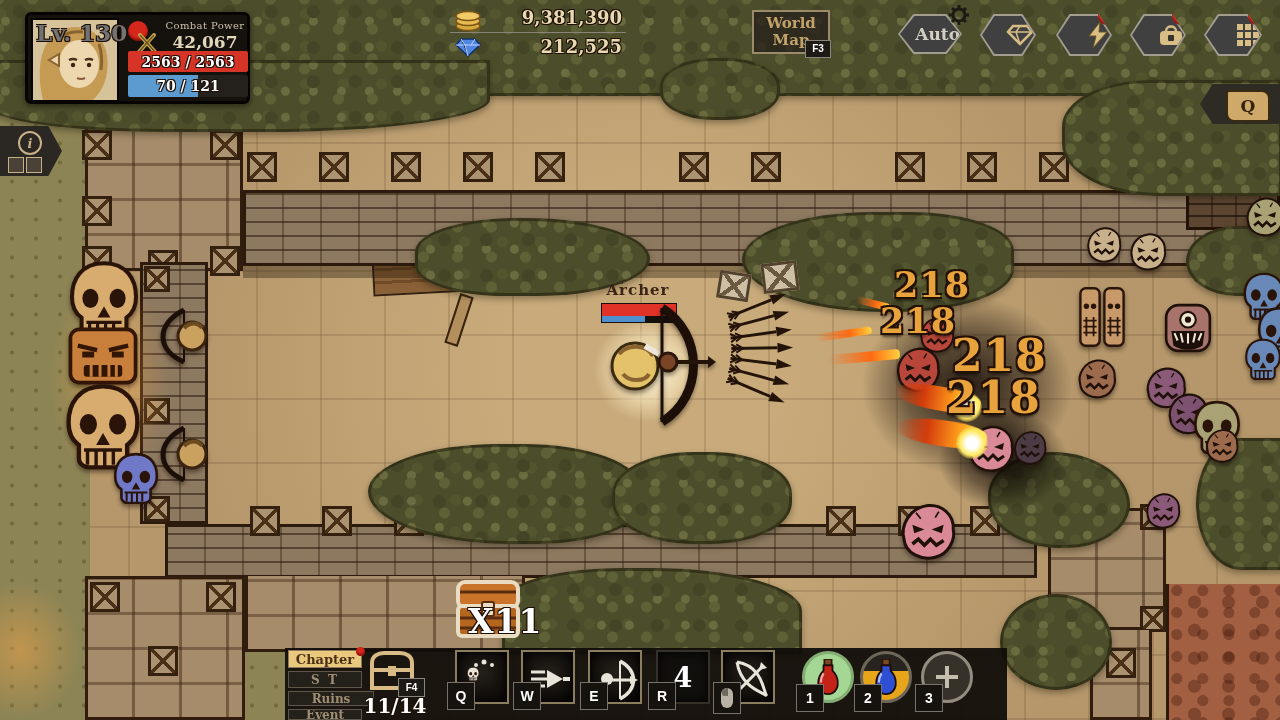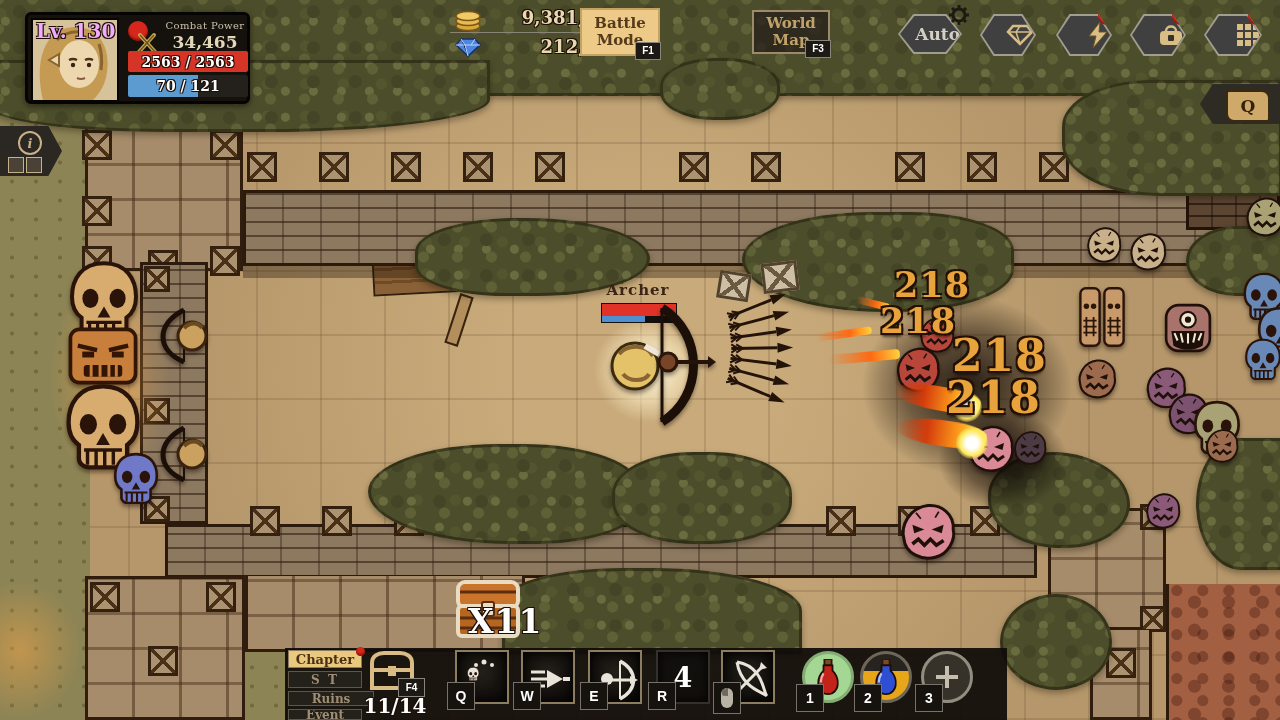--- a/index.html
+++ b/index.html
@@ -392,28 +392,28 @@
       <rect width="84" height="80" fill="#d7c39a"></rect>
       <path d="M10 80 C2 48 8 14 34 8 C62 2 78 24 74 52 C72 66 66 74 60 80 Z" fill="#c59a52"></path>
       <ellipse cx="46" cy="44" rx="20" ry="24" fill="#ecd7ae"></ellipse>
       <path d="M26 34 L16 40 L26 46 Z" fill="#ecd7ae" stroke="#8a6430" stroke-width="2"></path>
       <path d="M36 40 Q40 38 44 40 M52 40 Q56 38 60 40" stroke="#4a301a" stroke-width="2.5" fill="none"></path>
       <circle cx="40" cy="45" r="2.2" fill="#3a2415"></circle>
         <circle cx="56" cy="45" r="2.2" fill="#3a2415"></circle>
       <path d="M44 58 Q48 60 52 58" stroke="#8a5a40" stroke-width="2" fill="none"></path>
       <path d="M24 20 Q34 10 50 12 M66 24 Q70 36 68 50" stroke="#8a6430" stroke-width="3" fill="none"></path>
     </svg>
-    <div class="abs otext" style="left:8px;top:4px;font-size:20px;font-weight:bold;color:#f0abfc;z-index:2">Lv. 130</div>
+    <div class="abs otext" style="left:8px;top:4px;font-size:23px;font-weight:bold;color:#737373;z-index:2">Lv. 130</div>
     <div class="reddot" style="left:100px;top:6px;width:20px;height:20px"></div>
     <svg style="position:absolute;left:106px;top:16px" width="26" height="26">
       <path d="M4 22 L20 4 M22 22 L6 4" stroke="#c9a84e" stroke-width="4" stroke-linecap="round"></path>
       <path d="M4 22 L20 4 M22 22 L6 4" stroke="#6b5420" stroke-width="1.5"></path>
     </svg>
     <div class="abs" style="left:134px;top:5px;width:86px;text-align:center;font-size:10px;color:#c9c0ac;letter-spacing:.4px">Combat Power</div>
-    <div class="abs" style="left:134px;top:17px;width:86px;text-align:center;font-size:17px;font-weight:bold;color:#e3d7ba">34,465</div>
+    <div class="abs" style="left:134px;top:17px;width:86px;text-align:center;font-size:17px;font-weight:bold;color:#e3d7ba">42,067</div>
     <div class="abs bar otext" style="left:100px;top:36px;width:120px;height:21px;background:#d63426">2563 / 2563</div>
     <div class="abs bar otext" style="left:100px;top:60px;width:120px;height:22px;background:#24211d">
       <div style="position:absolute;left:0;top:0;width:58%;height:100%;background:#5b9bd0"></div>
       <span style="position:relative;z-index:2">70 / 121</span>
     </div>
   </div>
 
   <div class="abs" style="left:450px;top:4px;width:176px;height:54px;z-index:60">
     <svg style="position:absolute;left:4px;top:6px" width="28" height="22">
       <ellipse cx="14" cy="16" rx="12" ry="4.5" fill="#d9a83c" stroke="#7a5514" stroke-width="1.5"></ellipse>
@@ -422,24 +422,20 @@
     </svg>
     <div class="abs otext" style="left:40px;top:3px;width:132px;text-align:right;font-size:18px;font-weight:bold;color:#ead9b0">9,381,390</div>
     <div class="abs" style="left:0;top:28px;width:176px;height:1px;background:#8a8478"></div>
     <svg style="position:absolute;left:5px;top:33px" width="26" height="20">
       <polygon points="6,2 20,2 25,8 13,19 1,8" fill="#4f86e0" stroke="#16306a" stroke-width="1.5"></polygon>
       <path d="M1 8 H25 M6 2 L10 8 L13 19 M20 2 L16 8" stroke="#bcd4ff" stroke-width="1"></path>
     </svg>
     <div class="abs otext" style="left:40px;top:32px;width:132px;text-align:right;font-size:18px;font-weight:bold;color:#ead9b0">212,525</div>
   </div>
 
-  <div class="abs modebtn active" style="left:580px;top:8px;width:80px;height:48px;z-index:60">
-    <span>Battle Mode</span>
-    <span class="keybadge" style="right:-3px;bottom:-6px;width:24px;height:16px">F1</span>
-  </div>
   <div class="abs modebtn dark" style="left:752px;top:10px;width:78px;height:44px;z-index:60">
     <span>World Map</span>
     <span class="keybadge" style="right:-3px;bottom:-6px;width:24px;height:16px">F3</span>
   </div>
 
   <div class="abs hex" style="left:898px;top:14px;width:64px;height:40px;z-index:60">
     <div class="hex-in" style="font-size:17px;color:#d3cfc3;font-weight:bold">
       <span>Auto</span>
     </div>
   </div>

